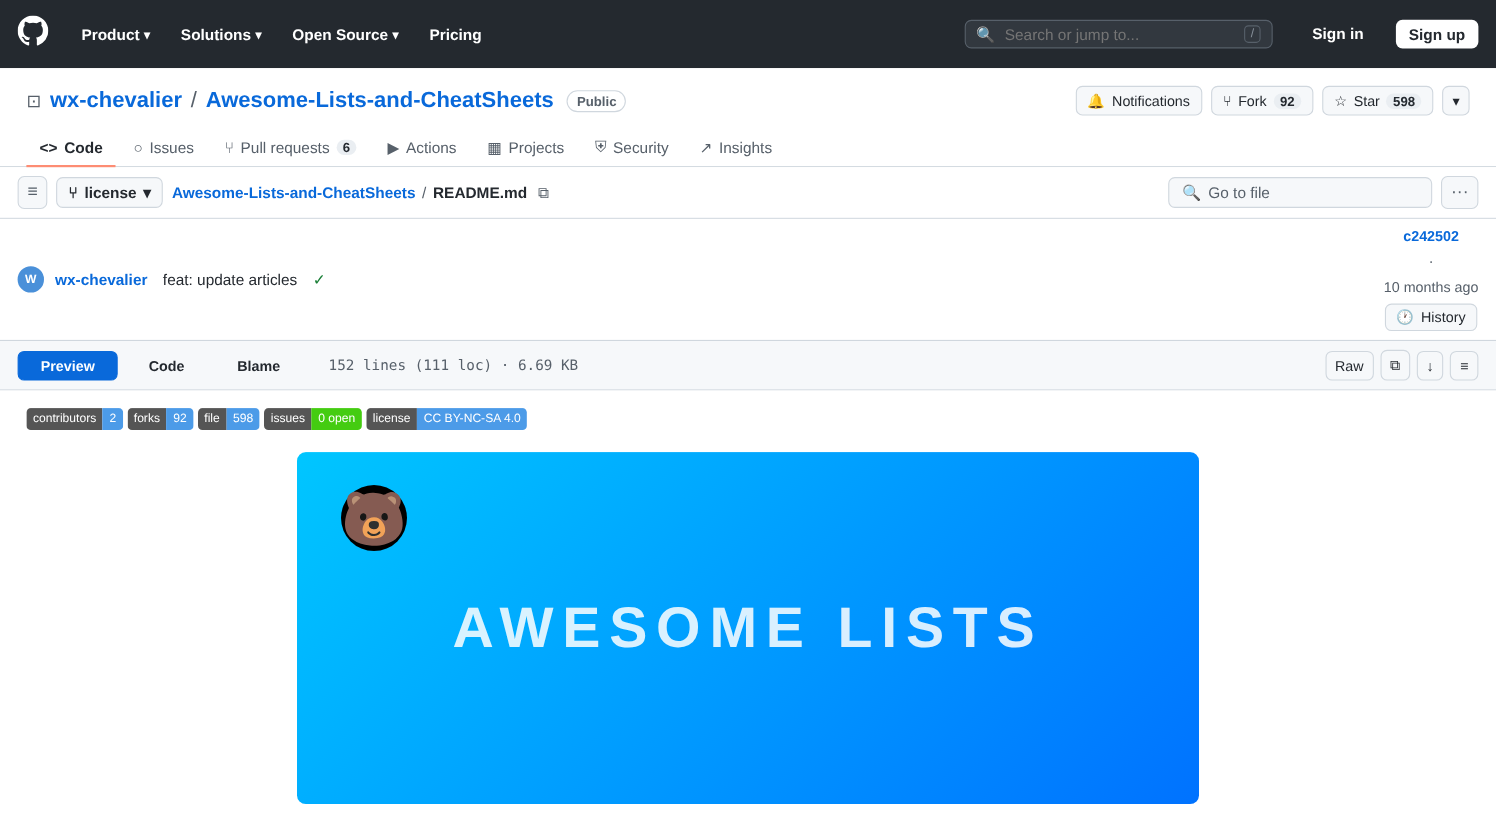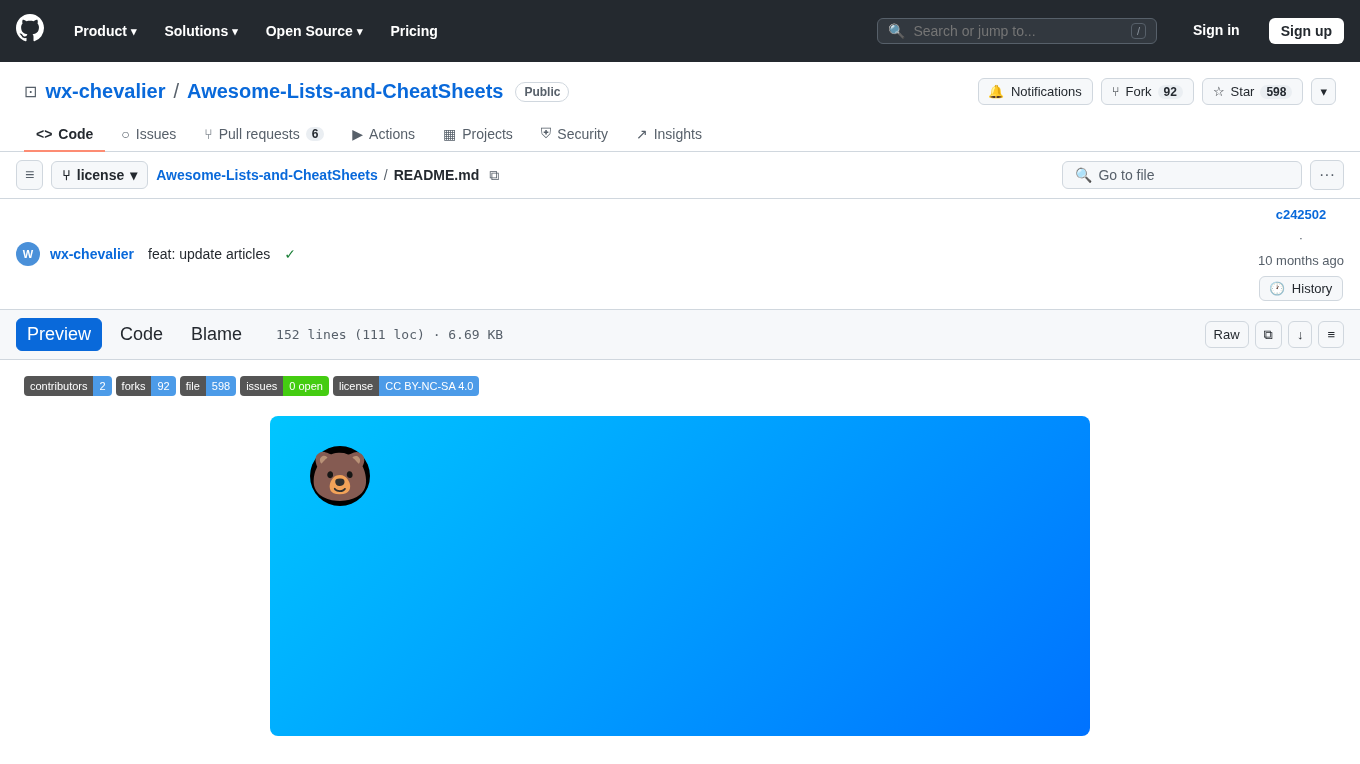--- a/index.html
+++ b/index.html
@@ -284,28 +284,28 @@
     
     .file-toolbar {
       display: flex;
       align-items: center;
       padding: 8px 16px;
       border-bottom: 1px solid #d0d7de;
       background: #f6f8fa;
       gap: 8px;
     }
     .view-btn {
-      padding: 5px 10px;
-      font-size: 18px;
+      padding: 5px 20px;
+      font-size: 13px;
       cursor: pointer;
       border: 1px solid #d0d7de;
       background: #ffffff;
       border-radius: 6px;
       color: #24292f;
-      font-weight: 400;
+      font-weight: 700;
     }
     .view-btn.active {
       background: #0969da;
       color: #ffffff;
       border-color: #0969da;
     }
     .view-btn.plain {
       background: #f6f8fa;
       border: none;
       color: #24292f;
@@ -582,15 +582,16 @@
     </div>
     <div class="badge">
       <span class="badge-label">license</span>
       <span class="badge-value blue">CC BY-NC-SA 4.0</span>
     </div>
   </div>
 
   <div class="hero-container">
     <div class="hero-image">
       <div class="hero-bear">🐻</div>
+      <div class="hero-title">AWESOME LISTS</div>
     </div>
   </div>
 </div>
 
 </body></html>

